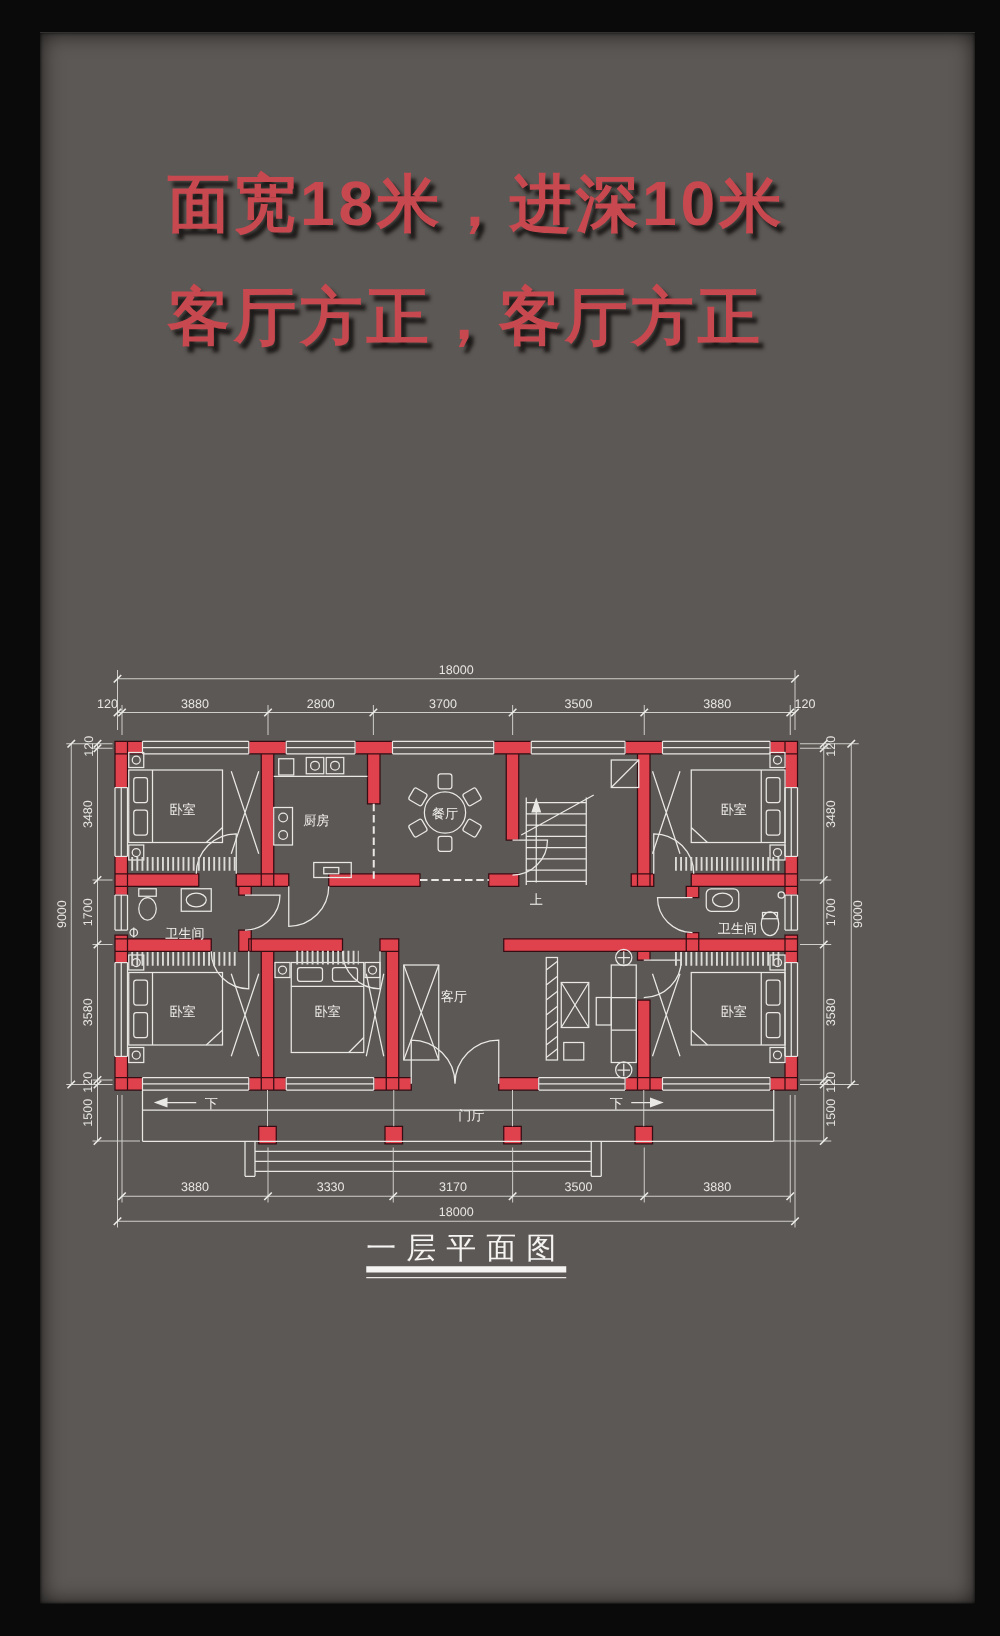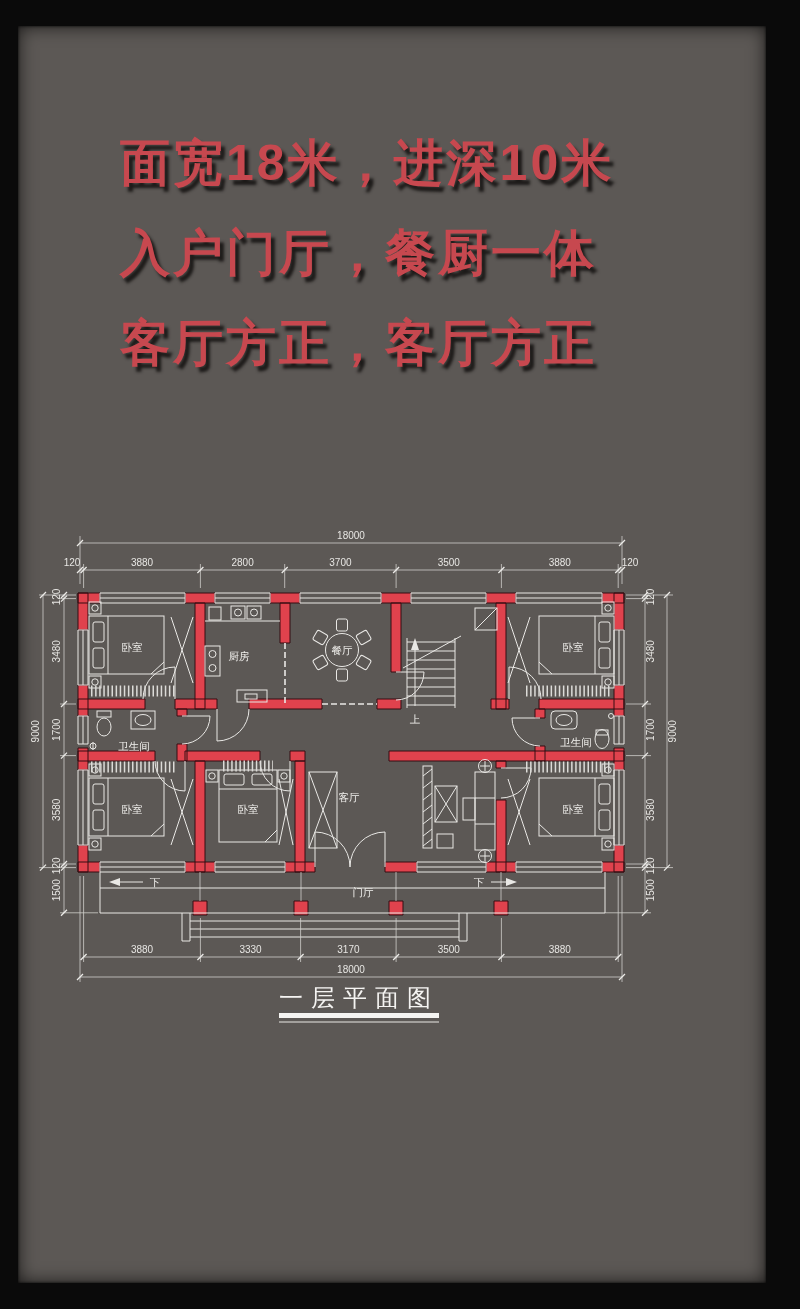--- a/index.html
+++ b/index.html
@@ -1,18 +1,18 @@
 <!DOCTYPE html>
 <html><head>
 <meta charset="utf-8">
 <style>
   html,body{margin:0;padding:0;background:#222;}
   .page{position:relative;width:800px;height:1309px;background:#0a0a0a;overflow:hidden;
         font-family:"Liberation Sans",sans-serif;}
-  .mat{position:absolute;left:18px;top:26px;width:748px;height:1257px;background:#5c5855;
+  .mat{position:absolute;left:32px;top:26px;width:748px;height:1257px;background:#5c5855;
        box-shadow:inset 0 0 18px rgba(0,0,0,.75), inset 0 0 3px rgba(0,0,0,.9);}
   .tagline{position:absolute;left:102px;top:92px;color:#c7484f;font-weight:bold;
            font-size:50px;line-height:90px;letter-spacing:3px;white-space:nowrap;
            text-shadow:4px 5px 3px rgba(22,20,19,.9);}
   svg.plan{position:absolute;left:9px;top:494px;}
   
   .walls{fill:#e0424d;stroke:#350d13;stroke-width:1;}
   .wl{fill:none;stroke:#e9e8e5;stroke-width:1;}
   .wlf{fill:#e9e8e5;stroke:none;}
   .dl{fill:none;stroke:#cfcecb;stroke-width:.8;}
@@ -24,21 +24,20 @@
   text.big{font:24px "Liberation Sans",sans-serif;fill:#f5f4f2;letter-spacing:8px;}
 </style>
 </head>
 <body>
 
 <div class="page">
   <div class="mat">
 
     <div class="tagline">
       <div>面宽18米，进深10米</div>
-      <div>入户门厅，餐厨一体</div>
       <div>客厅方正，客厅方正</div>
     </div>
 
     <svg class="plan" width="660" height="510" viewBox="0 0 660 510">
 
       <defs>
         <g id="bedH">
           <rect x="0" y="0" width="75" height="58"></rect>
           <rect x="4" y="6" width="11" height="20" rx="2"></rect>
           <rect x="4" y="32" width="11" height="20" rx="2"></rect>

